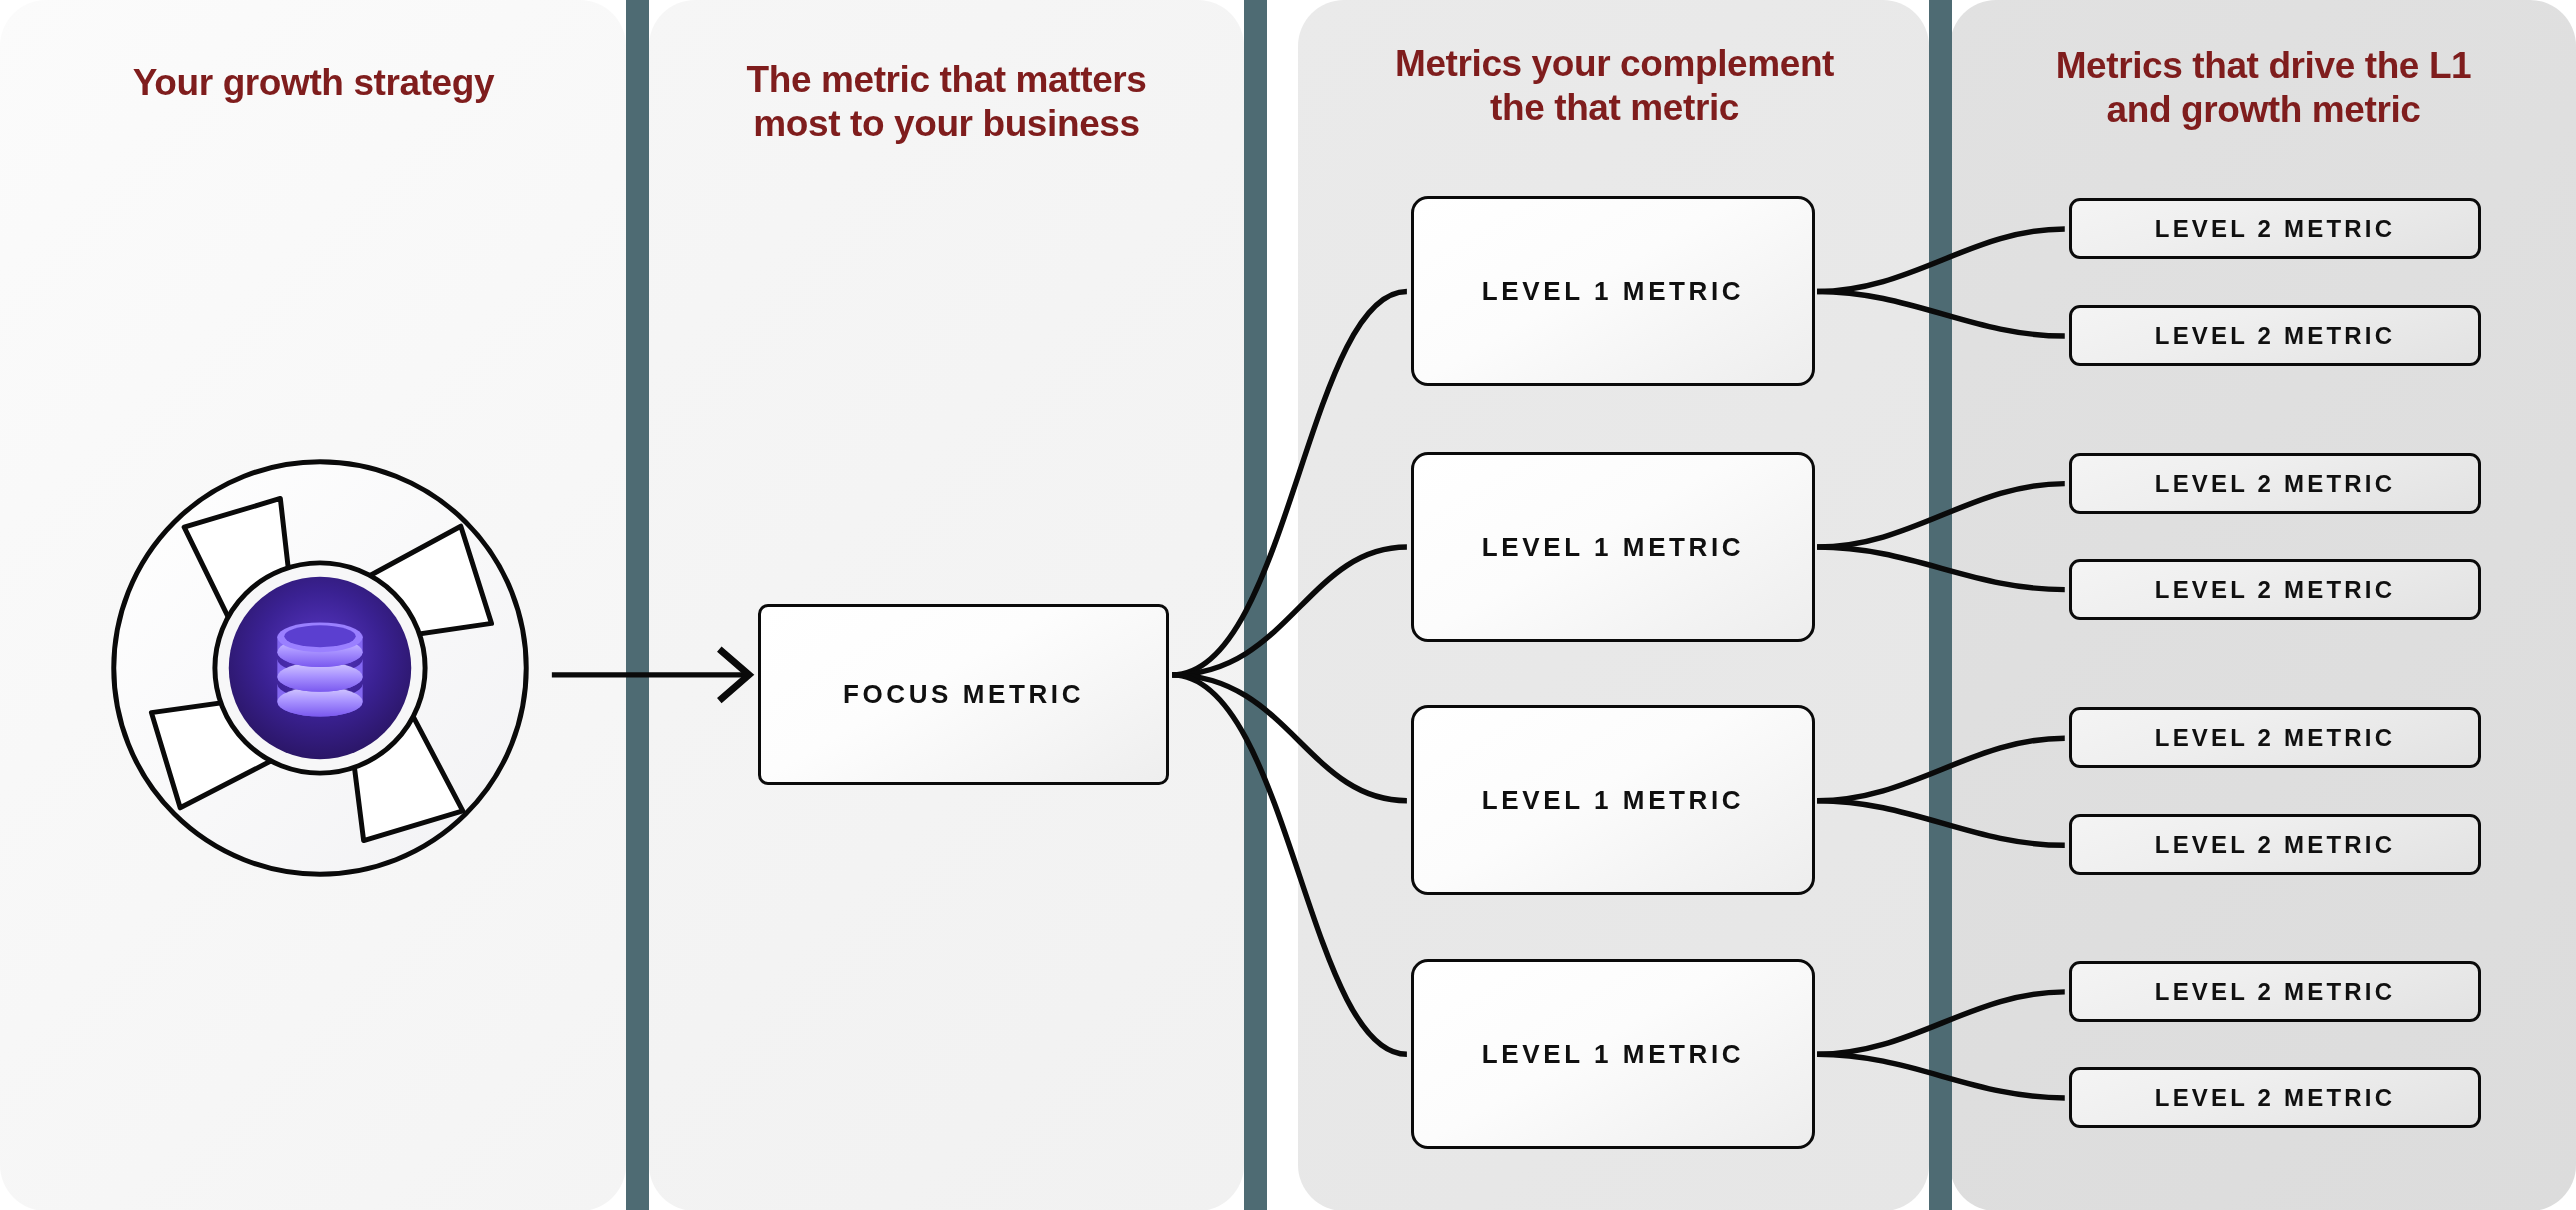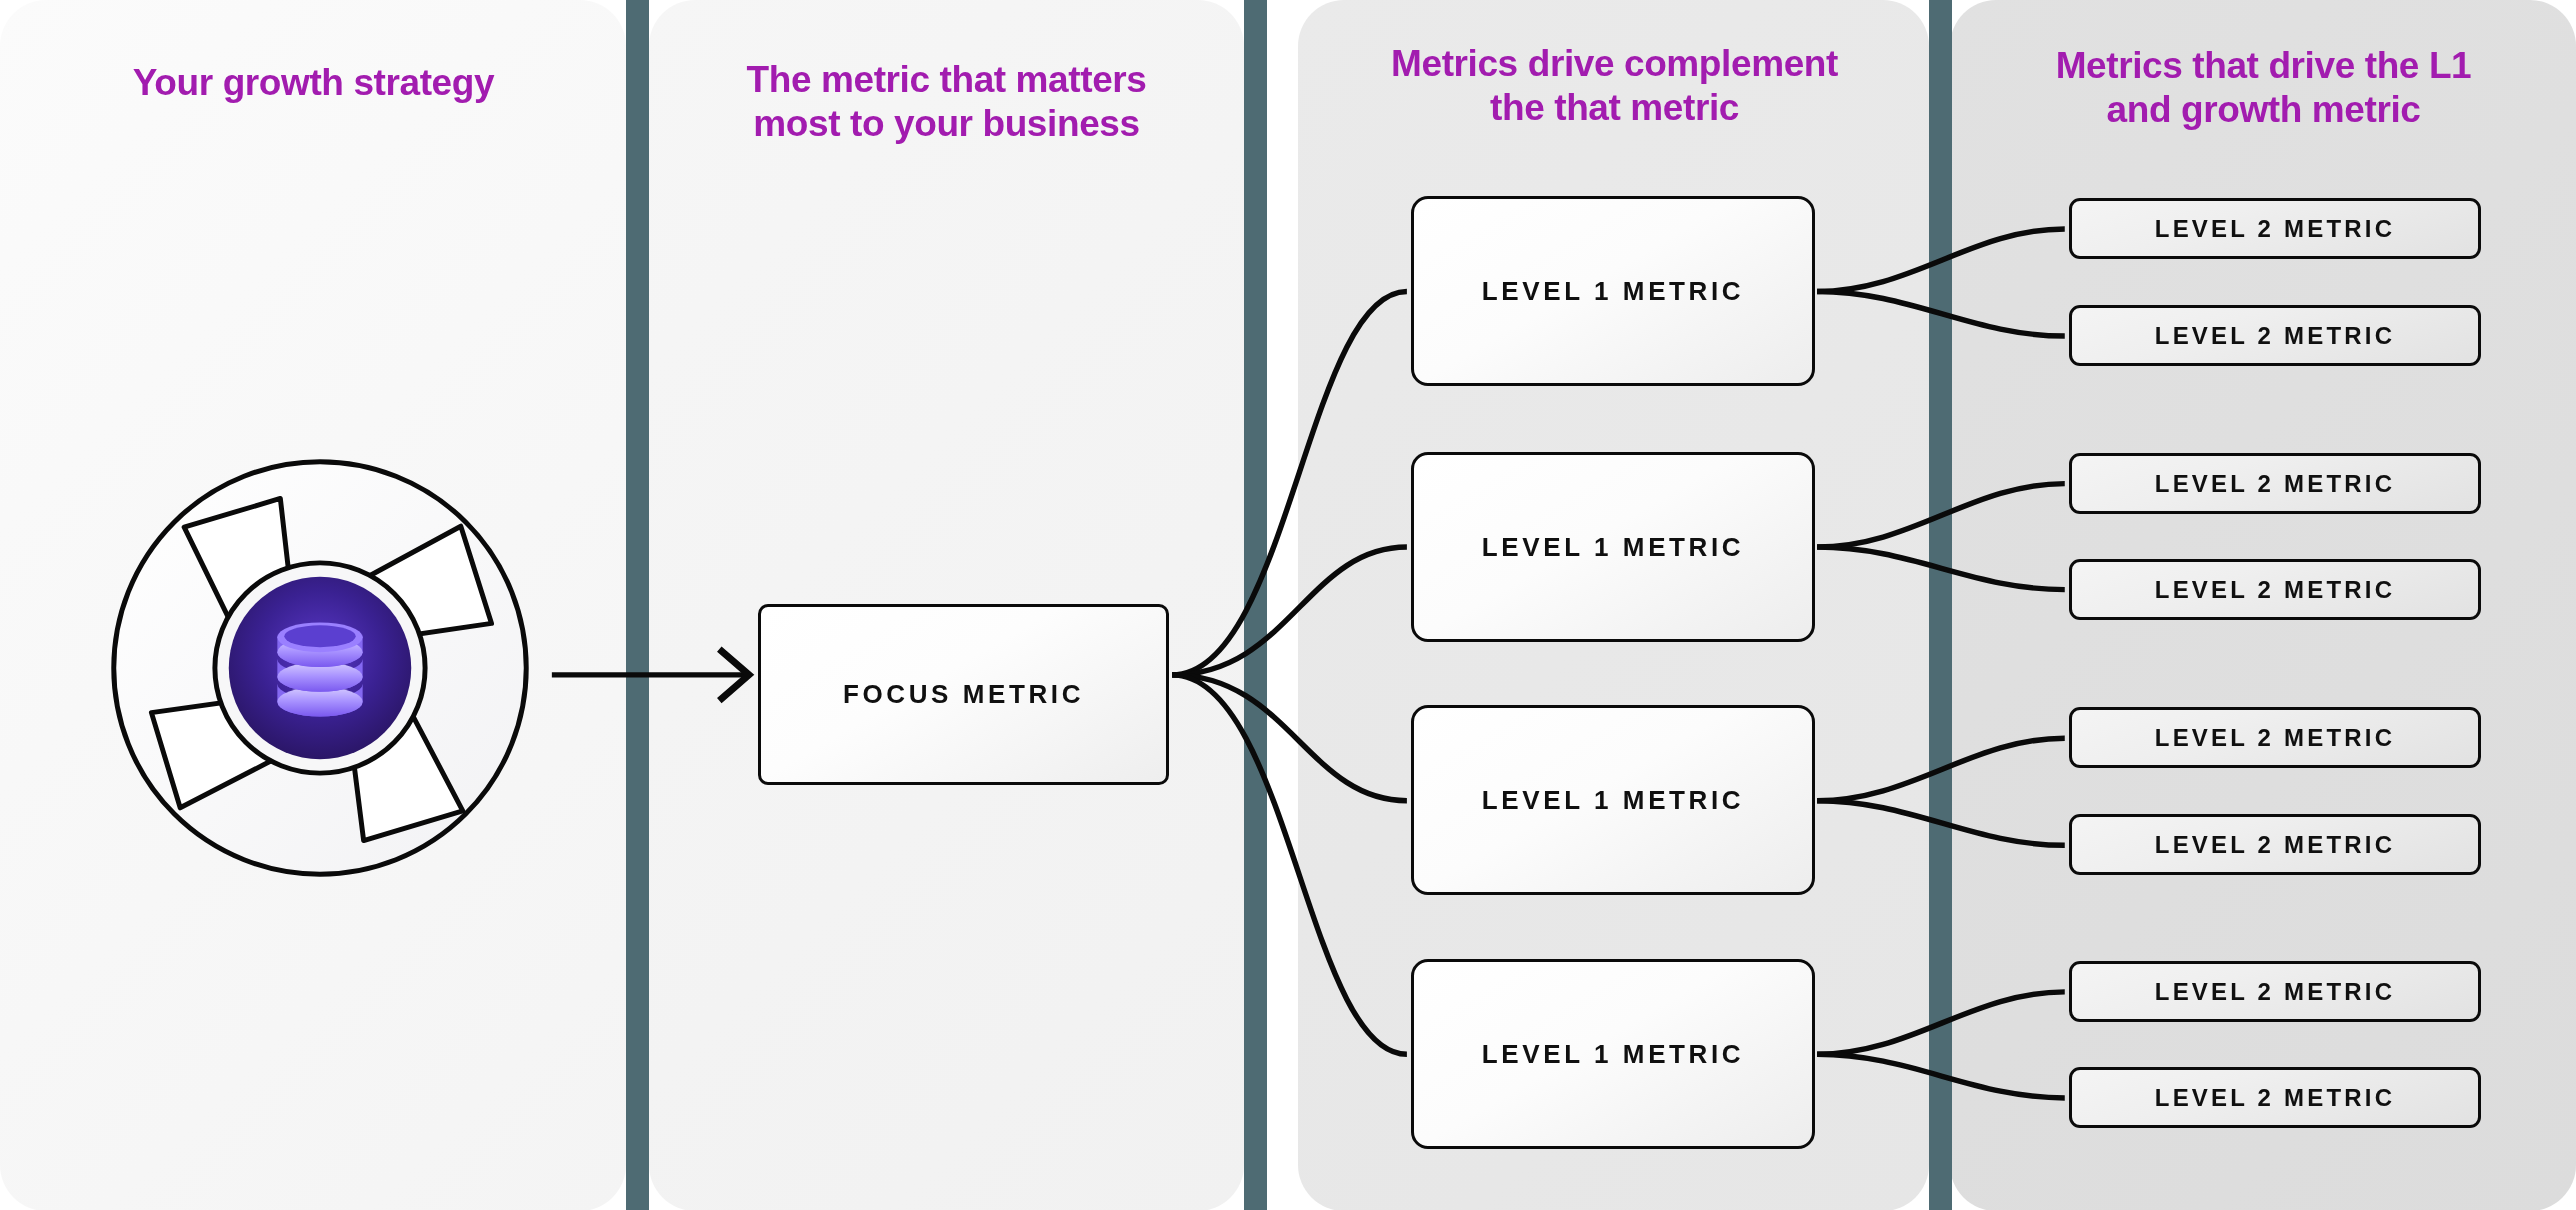--- a/index.html
+++ b/index.html
@@ -39,21 +39,21 @@
   .divider.d2 { left: 1244px; }
   .divider.d3 { left: 1929px; }
 
   
   .col-title {
     position: absolute;
     text-align: center;
     font-weight: 700;
     font-size: 37px;
     line-height: 1.18;
-    color: #a21caf;
+    color: #7f1d1d;
     letter-spacing: -0.4px;
   }
   .col-title.t1 { left: 40px;   width: 547px; top: 61px; }
   .col-title.t2 { left: 684px;  width: 525px; top: 58px; }
   .col-title.t3 { left: 1328px; width: 573px; top: 42px; }
   .col-title.t4 { left: 1977px; width: 573px; top: 44px; }
 
   
   #wires {
     position: absolute;
@@ -138,21 +138,21 @@
   <div class="divider d3"></div>
 
   <div class="col-title t1">
     <span>Your growth strategy</span>
   </div>
   <div class="col-title t2">
     <span>The metric that matters</span><br>
     <span>most to your business</span>
   </div>
   <div class="col-title t3">
-    <span>Metrics drive complement</span><br>
+    <span>Metrics your complement</span><br>
     <span>the that metric</span>
   </div>
   <div class="col-title t4">
     <span>Metrics that drive the L1</span><br>
     <span>and growth metric</span>
   </div>
 
   <svg id="logo" viewBox="0 0 474 474">
     <defs>
       <radialGradient id="coreGrad" cx="50%" cy="42%" r="62%">

